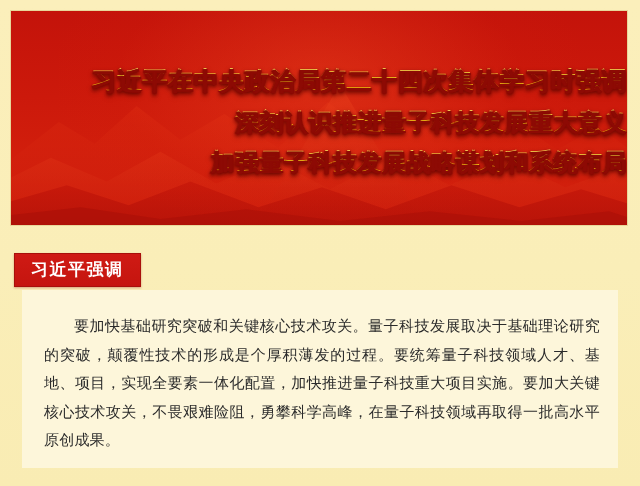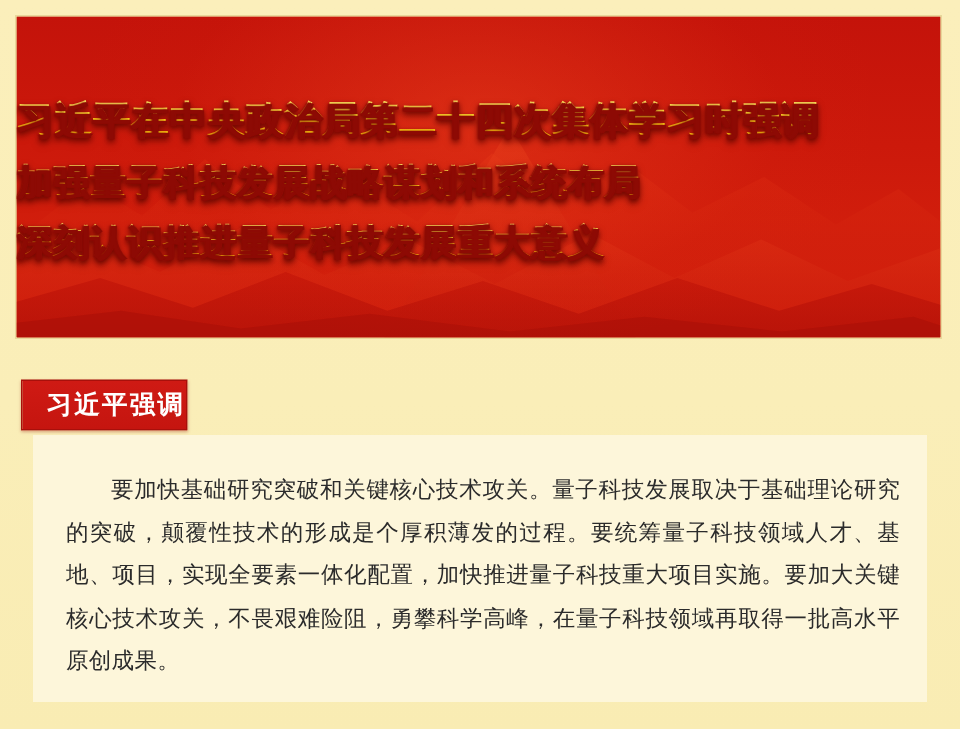--- a/index.html
+++ b/index.html
@@ -52,21 +52,21 @@
     pointer-events: none;
   }
   .hero-titles {
     position: absolute;
     left: 0;
     top: 0;
     width: 100%;
     height: 100%;
     display: flex;
     flex-direction: column;
-    align-items: flex-start;
+    align-items: flex-end;
     justify-content: center;
     gap: 13px;
     padding-top: 6px;
     box-sizing: border-box;
   }
   .hl {
     color: #ffd21a;
     font-weight: bold;
     letter-spacing: 0.5px;
     line-height: 1.15;
@@ -98,21 +98,21 @@
     position: absolute;
     left: 14px;
     top: 19px;
     z-index: 3;
     background: linear-gradient(180deg, #cf1a14 0%, #c5150f 100%);
     border: 1px solid #a8100b;
     color: #ffffff;
     font-size: 17px;
     font-weight: bold;
     letter-spacing: 1.5px;
-    padding: 7px 0 8px 16px;
+    padding: 7px 16px 8px 16px;
     line-height: 1;
     white-space: nowrap;
     box-shadow: 0 1px 2px rgba(150,20,10,0.35);
   }
   .panel {
     position: absolute;
     left: 22px;
     top: 56px;
     width: 596px;
     height: 178px;
@@ -173,22 +173,22 @@
                L510,198 L572,180 L618,194 L618,216 L0,216 Z" fill="url(#mtNear)" opacity="0.70"></path>
 
       <path d="M0,206 L70,198 L150,210 L236,200 L330,212 L420,202 L512,212 L600,202 L618,208
                L618,216 L0,216 Z" fill="#a80e07" opacity="0.55"></path>
     </svg>
 
     <div class="hero-glow"></div>
 
     <div class="hero-titles">
       <div class="hl hl-1">习近平在中央政治局第二十四次集体学习时强调</div>
+      <div class="hl hl-2">深刻认识推进量子科技发展重大意义</div>
       <div class="hl hl-3">加强量子科技发展战略谋划和系统布局</div>
-      <div class="hl hl-2">深刻认识推进量子科技发展重大意义</div>
     </div>
   </div>
 
   <div class="article">
     <div class="badge">习近平强调</div>
     <div class="panel">
       <p class="body-text">要加快基础研究突破和关键核心技术攻关。量子科技发展取决于基础理论研究的突破，颠覆性技术的形成是个厚积薄发的过程。要统筹量子科技领域人才、基地、项目，实现全要素一体化配置，加快推进量子科技重大项目实施。要加大关键核心技术攻关，不畏艰难险阻，勇攀科学高峰，在量子科技领域再取得一批高水平原创成果。</p>
     </div>
   </div>
 

